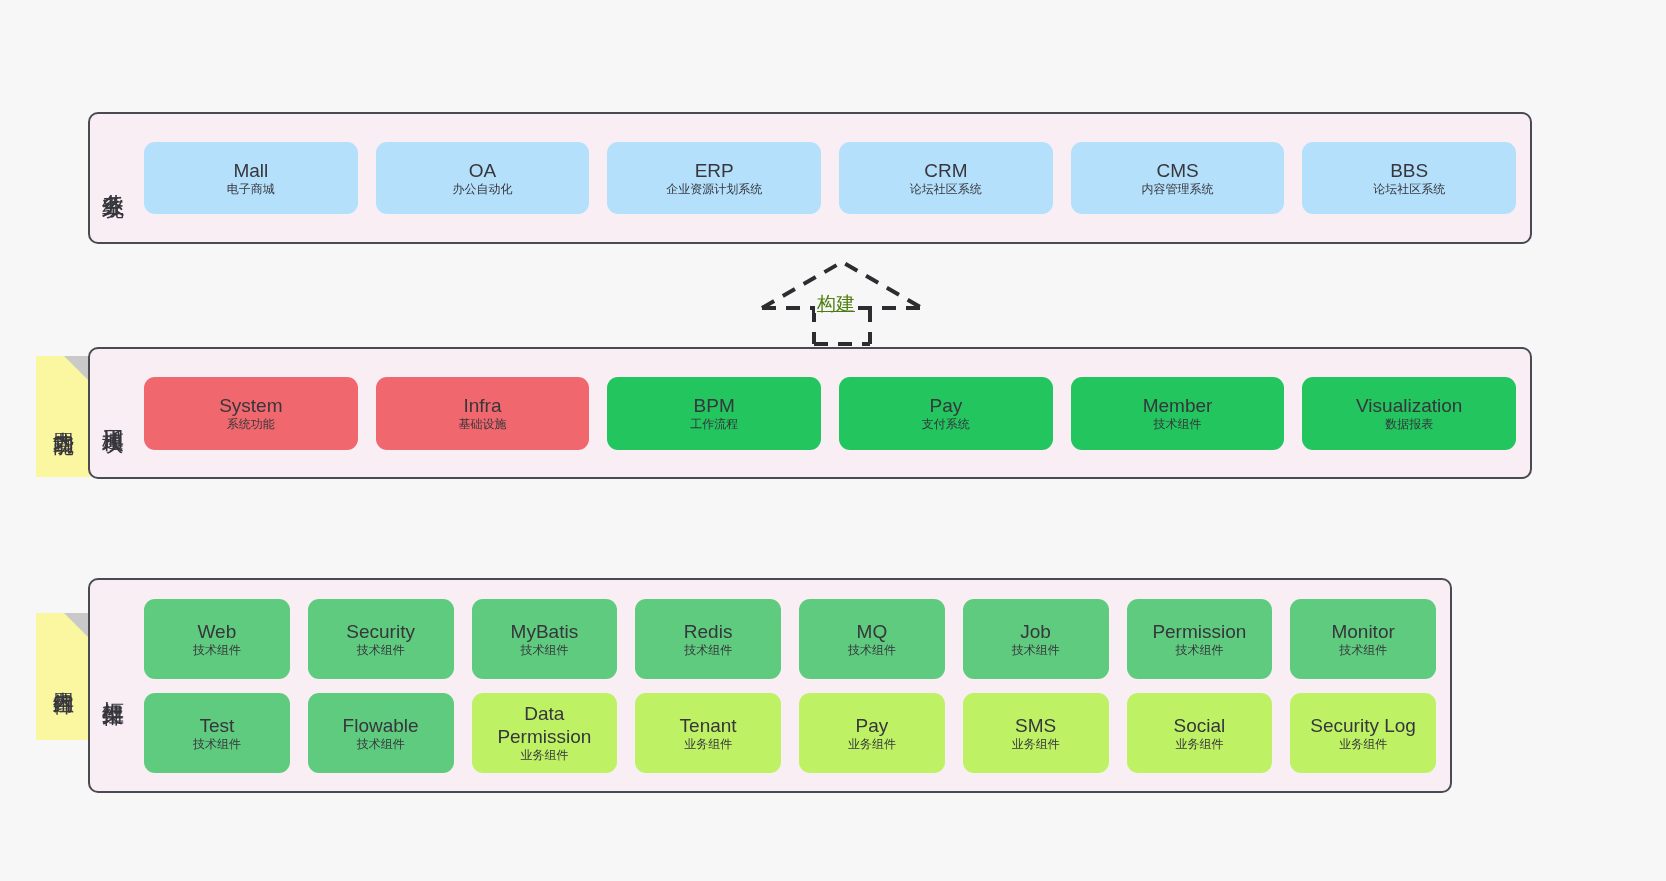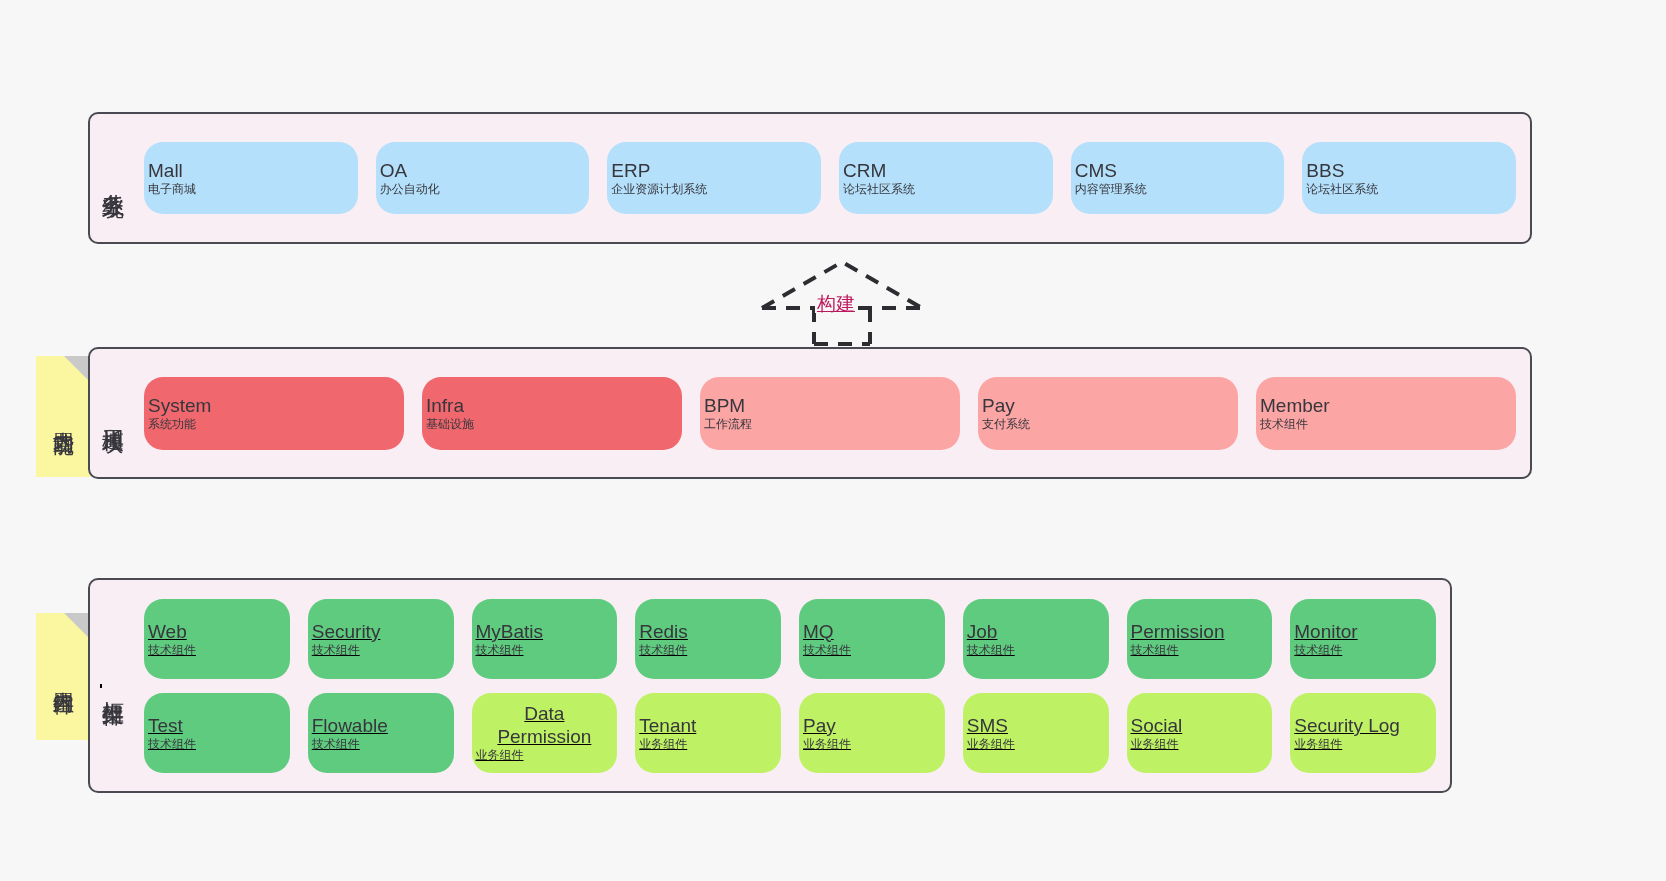--- a/index.html
+++ b/index.html
@@ -49,44 +49,44 @@
     padding: 0 14px 0 8px;
     gap: 14px;
   }
   .row {
     display: flex;
     gap: 18px;
     align-items: stretch;
   }
   .cell {
     flex: 1 1 0;
-    border-radius: 19px;
+    border-radius: 11px;
     display: flex;
     flex-direction: column;
-    align-items: flex-start;
+    align-items: center;
     justify-content: center;
     text-align: center;
     color: #36363c;
     line-height: 1.22;
     padding: 16px 4px;
   }
   .cell .t-en { font-size: 19px; }
   .cell .t-cn { font-size: 12px; }
 
   
   .c-blue      { background: #b5e0fb; }
   .c-red       { background: #f0686e; }
-  .c-pink      { background: #fca5a5; }
+  .c-pink      { background: #22c55e; }
   .c-green     { background: #5fcb7f; }
   .c-greenlite { background: #bef264; }
 
   
   #layer-business { left: 88px; top: 112px; width: 1444px; height: 132px; }
   #layer-common   { left: 88px; top: 347px; width: 1444px; height: 132px; }
-  #layer-frame    { left: 88px; top: 578px; width: 1364px; height: 215px; text-decoration: underline; }
+  #layer-frame    { left: 88px; top: 578px; width: 1364px; height: 215px; }
 
   #layer-business .cell { height: 72px; }
   #layer-common   .cell { height: 73px; }
   #layer-frame    .cell { height: 80px; }
 
   
   .note {
     position: absolute;
     background: #fbf7a0;
     color: #36363c;
@@ -110,21 +110,21 @@
   }
   #note-common { left: 36px; top: 356px; width: 54px; height: 121px; }
   #note-frame  { left: 36px; top: 613px; width: 54px; height: 127px; }
 
   
   .arrow-wrap { position: absolute; }
   .arrow-wrap svg { display: block; overflow: visible; }
   .arrow-label {
     position: absolute;
     font-size: 19px;
-    color: #be185d;
+    color: #4d7c0f;
     background: #f7f7f7;
     padding: 0 2px;
     line-height: 1;
     white-space: nowrap;
     text-decoration: underline;
   }
   #arrow-build { left: 752px; top: 258px; width: 180px; height: 86px; }
   #arrow-build .arrow-label { left: 63px; top: 36px; }
   #arrow-impl  { left: 766px; top: 490px; width: 180px; height: 86px; }
   #arrow-impl  .arrow-label { left: 63px; top: 36px; }
@@ -197,20 +197,24 @@
           <span class="t-cn">工作流程</span>
         </div>
         <div class="cell c-pink">
           <span class="t-en">Pay</span>
           <span class="t-cn">支付系统</span>
         </div>
         <div class="cell c-pink">
           <span class="t-en">Member</span>
           <span class="t-cn">技术组件</span>
         </div>
+        <div class="cell c-pink">
+          <span class="t-en">Visualization</span>
+          <span class="t-cn">数据报表</span>
+        </div>
       </div>
     </div>
   </div>
 
 
   <div class="note" id="note-frame">
     <span>内置组件</span>
   </div>
   <div class="layer" id="layer-frame">
     <div class="layer-title">框架组件</div>

